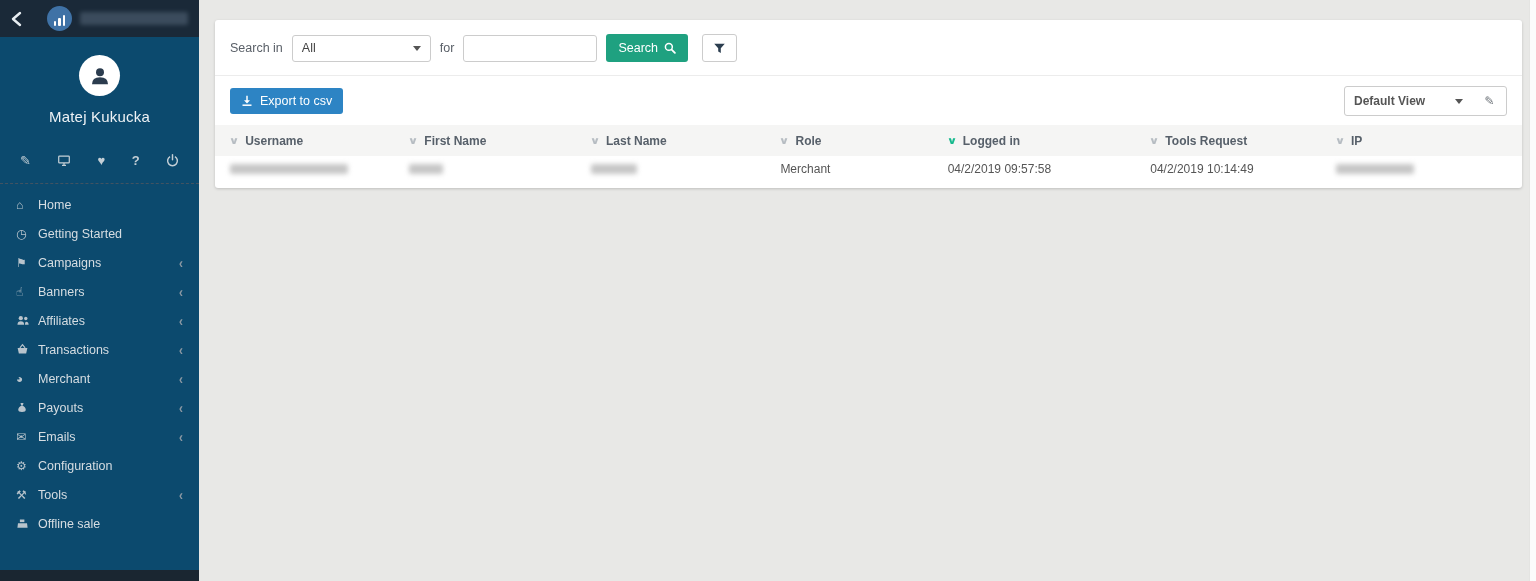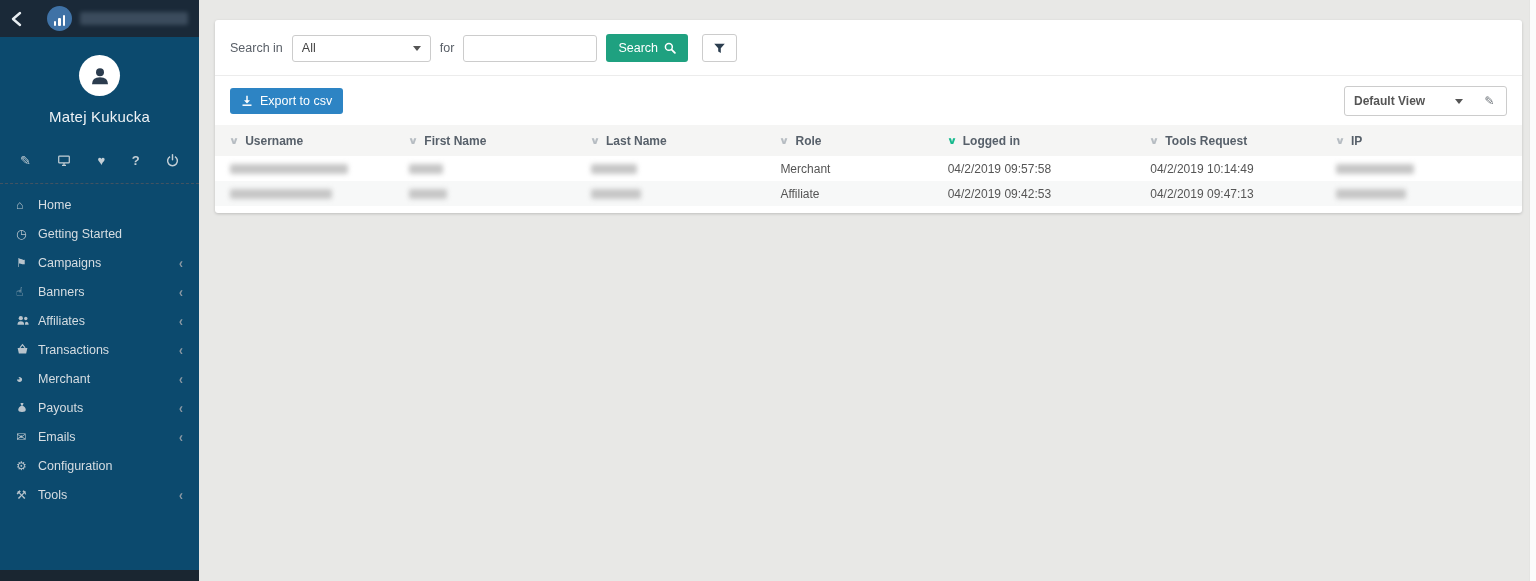--- a/index.html
+++ b/index.html
@@ -189,20 +189,29 @@
       </div>
       <div class="nav-item">
         <span class="nav-icon">⚙</span>
         <span class="nav-label">Configuration</span>
       </div>
       <div class="nav-item">
         <span class="nav-icon">⚒</span>
         <span class="nav-label">Tools</span>
         <span class="nav-chevron">‹</span>
       </div>
+      <div class="nav-item">
+        <span class="nav-icon">
+          <svg width="13" height="12" viewBox="0 0 16 16" fill="currentColor">
+            <rect x="4.5" y="2" width="6" height="3.5"></rect>
+            <path d="M2 7 H14 L14.8 13 H1.2 Z"></path>
+          </svg>
+        </span>
+        <span class="nav-label">Offline sale</span>
+      </div>
     </nav>
 </aside>
 
 <div class="main">
 
   <div class="content">
     <div class="card">
 
       <div class="search-row">
         <span class="lbl">Search in</span>
@@ -305,29 +314,20 @@
         <tbody id="tbody">
             <tr>
               <td><span class="redacted" style="width:118px"></span></td>
               <td><span class="redacted" style="width:34px"></span></td>
               <td><span class="redacted" style="width:46px"></span></td>
               <td>Merchant</td>
               <td>04/2/2019 09:57:58</td>
               <td>04/2/2019 10:14:49</td>
               <td><span class="redacted" style="width:78px"></span></td>
             </tr>
-            <tr>
-              <td><span class="redacted" style="width:102px"></span></td>
-              <td><span class="redacted" style="width:38px"></span></td>
-              <td><span class="redacted" style="width:50px"></span></td>
-              <td>Affiliate</td>
-              <td>04/2/2019 09:42:53</td>
-              <td>04/2/2019 09:47:13</td>
-              <td><span class="redacted" style="width:70px"></span></td>
-            </tr>
           </tbody>
       </table>
       <div class="card-bottom-pad"></div>
 
     </div>
   </div>
 </div>
 
 <div class="scroll-strip"></div>
 

